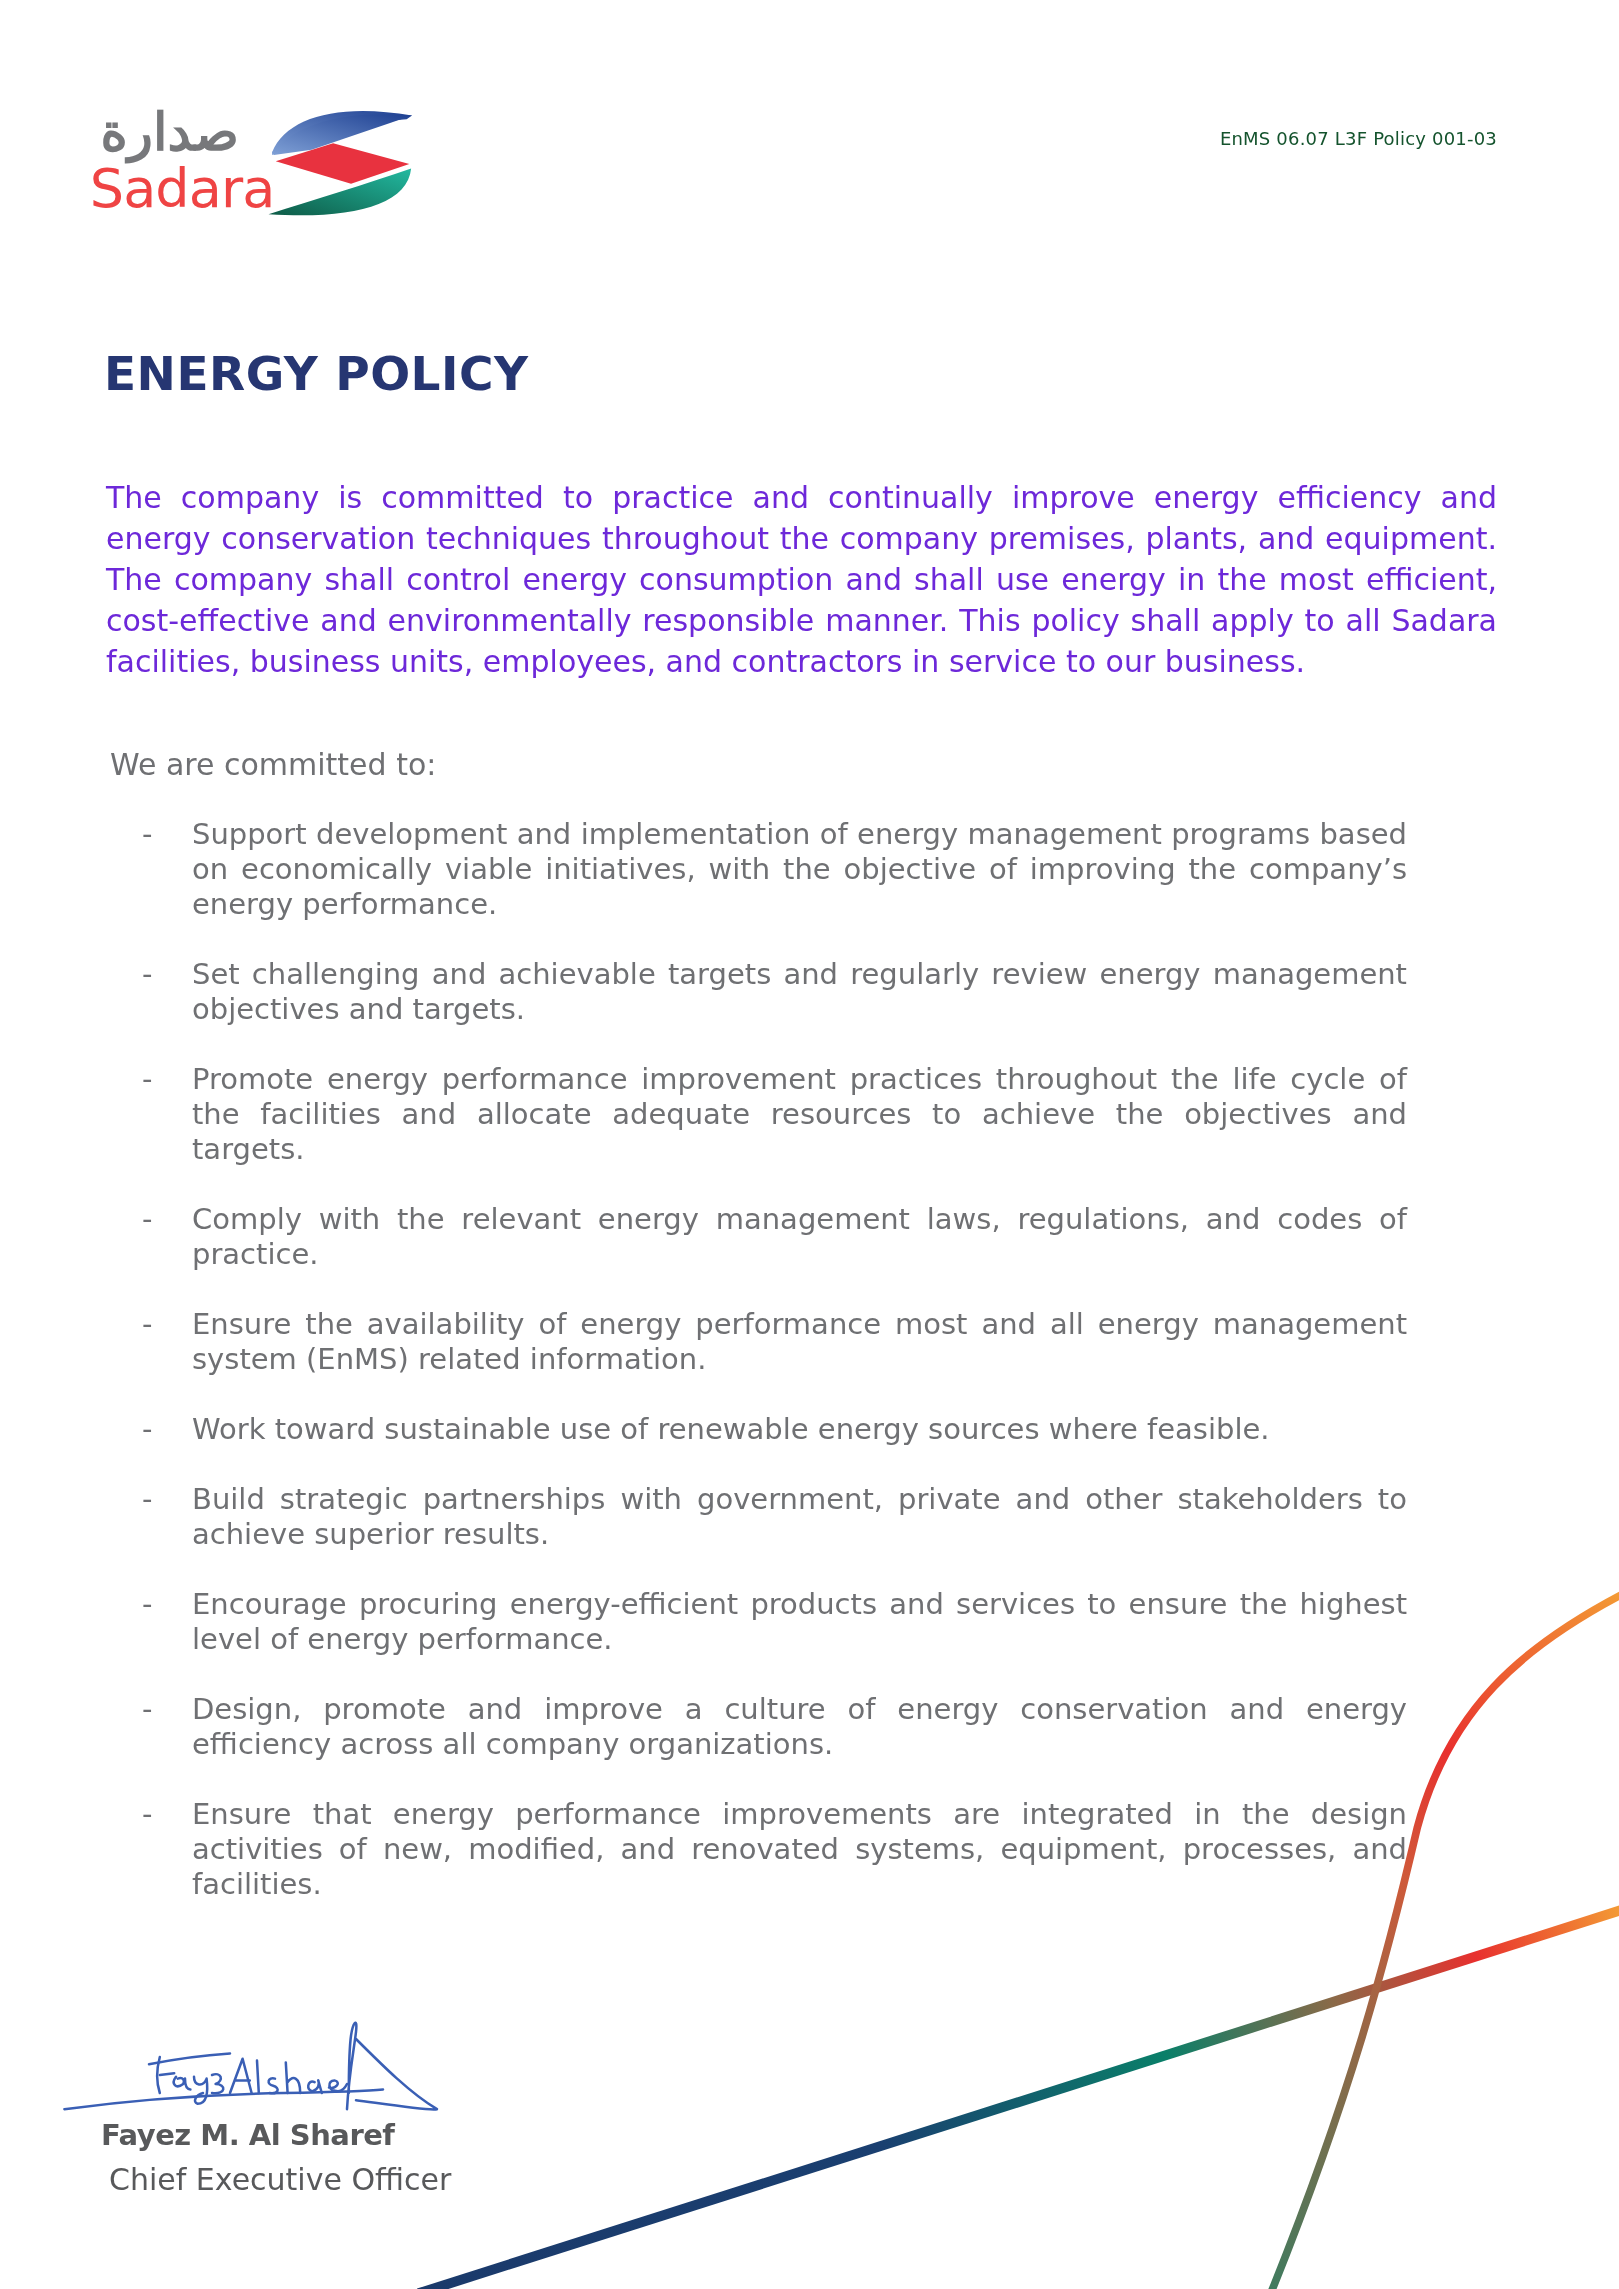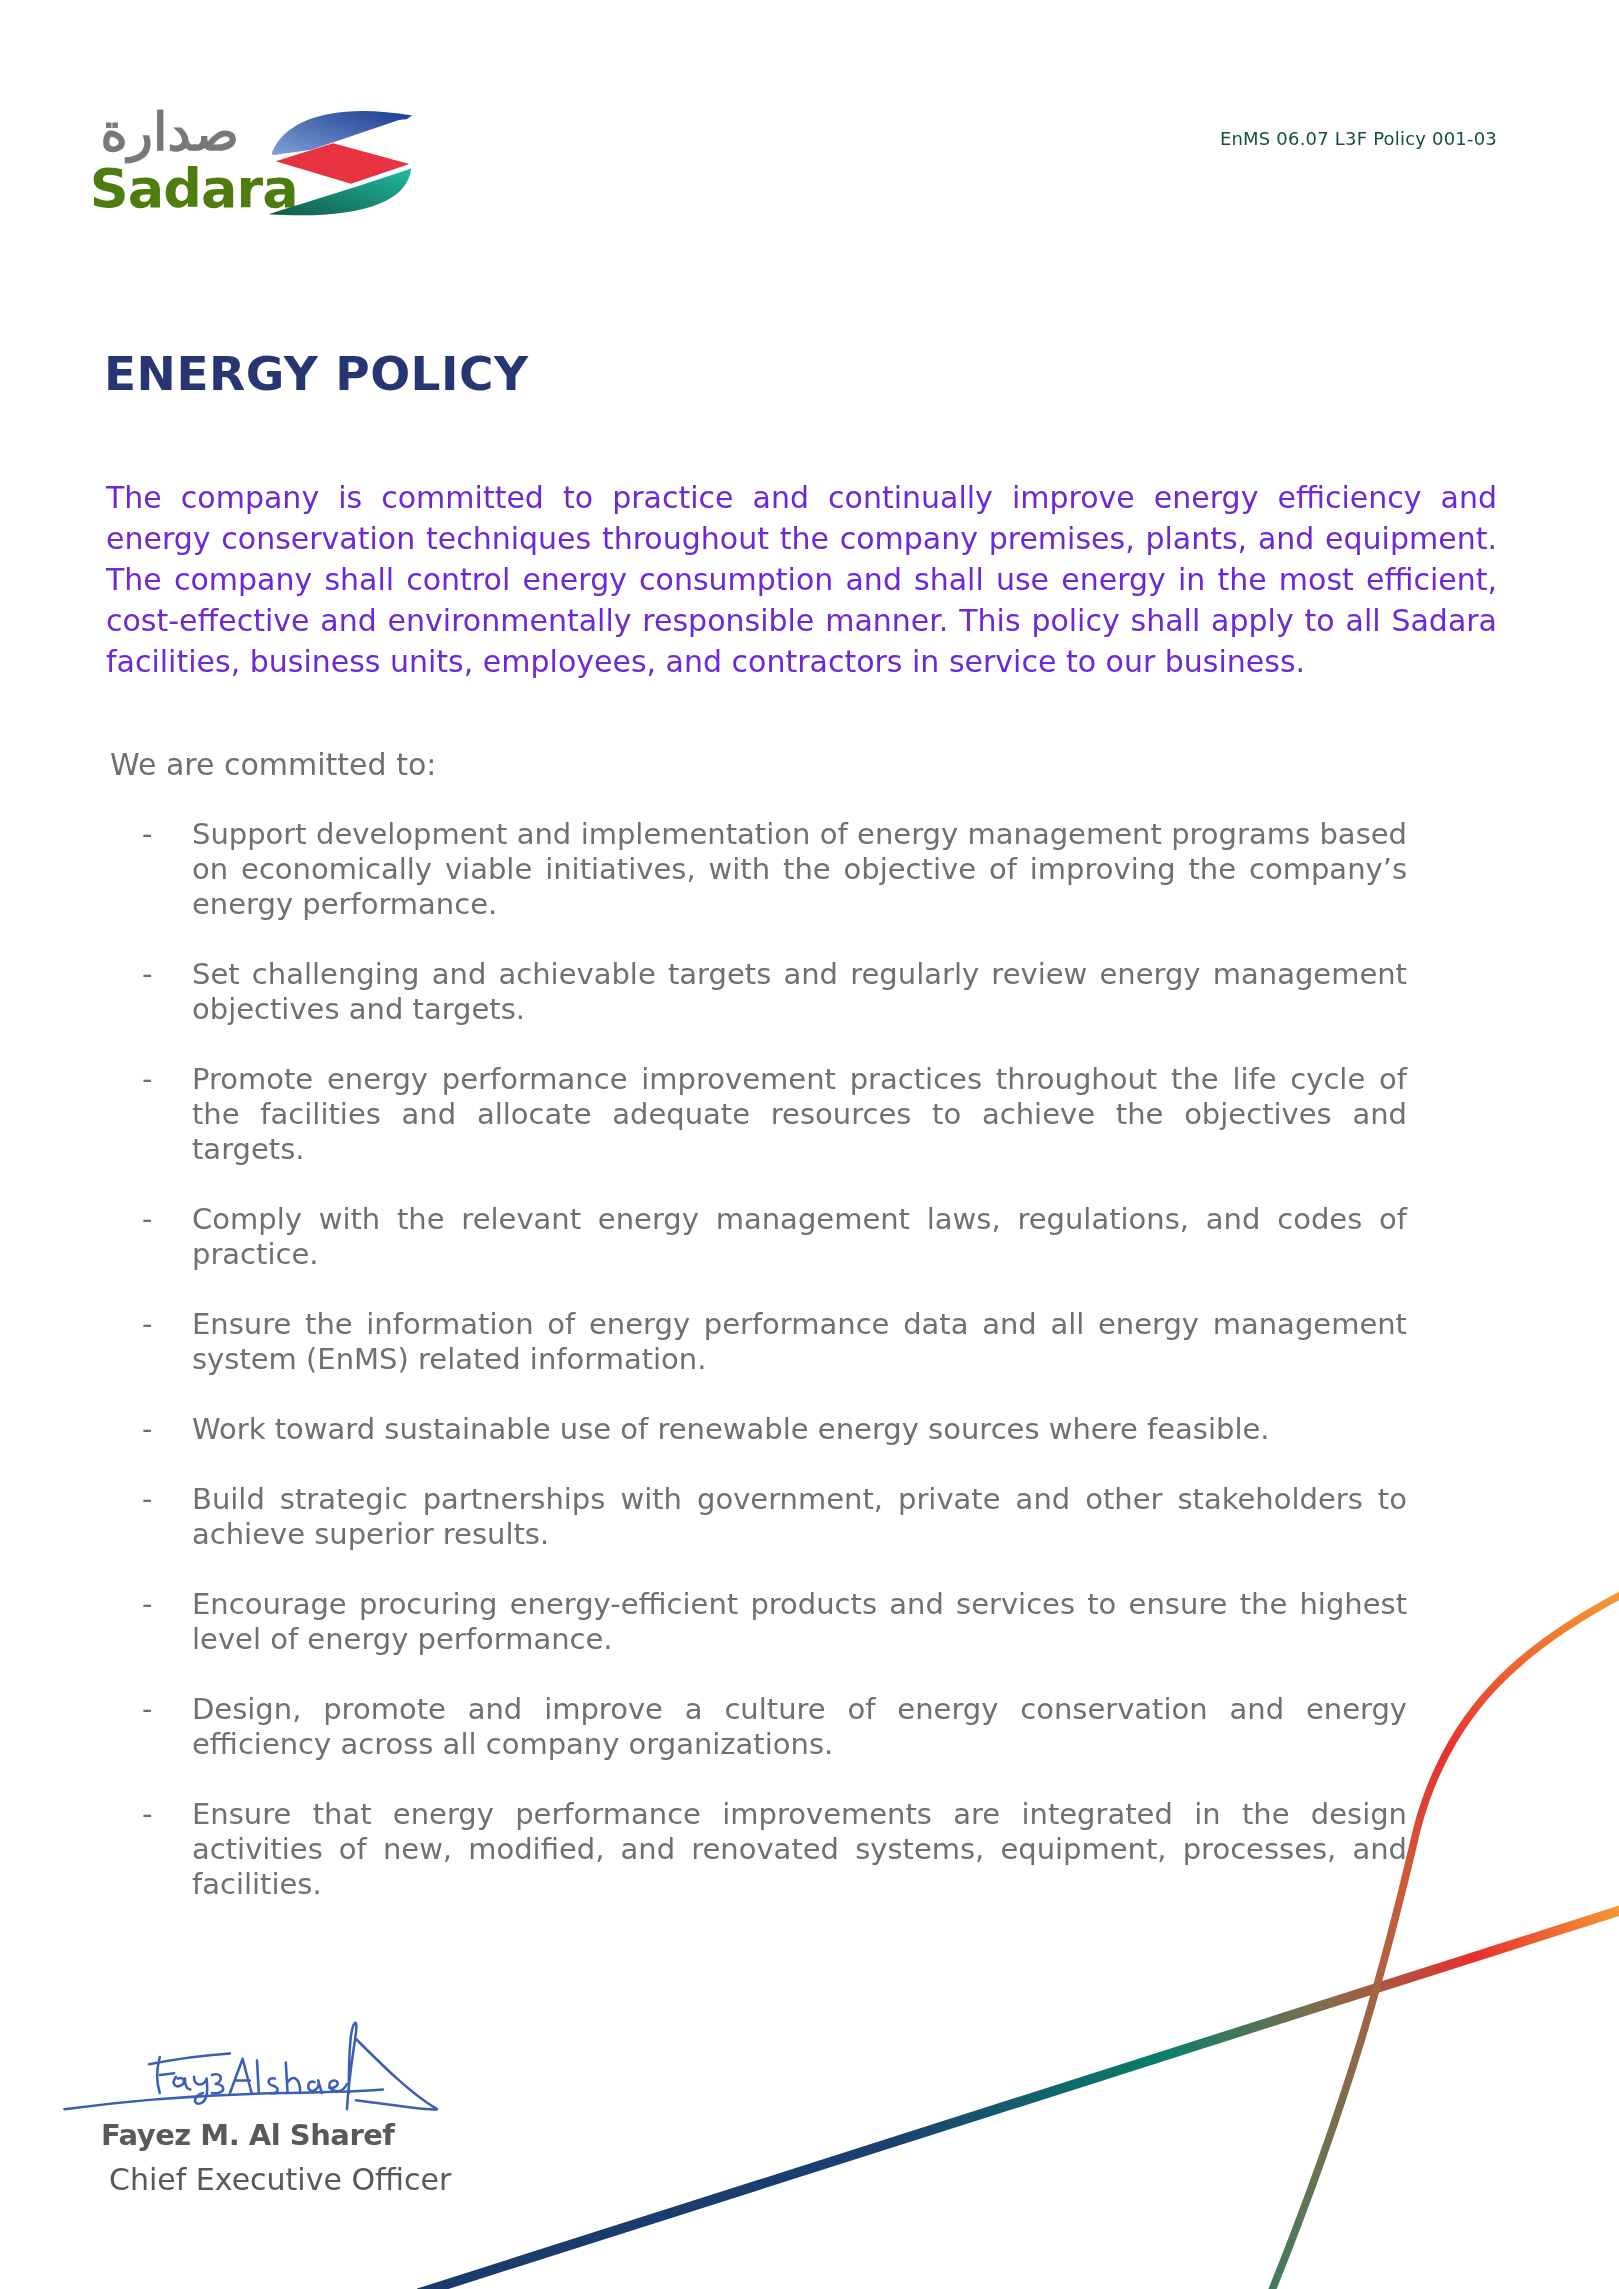--- a/index.html
+++ b/index.html
@@ -13,22 +13,22 @@
     #deco { position: absolute; left: 0; top: 0; width: 1619px; height: 2290px; pointer-events: none; }
 
     .logo { left: 88px; top: 101px; width: 342px; height: 126px; }
     .logo-ar {
       position: absolute; left: 12.6px; top: 0px;
       font-family: Liberation Sans, sans-serif; font-weight: bold; font-size: 52px;
       color: #77787b; direction: rtl; line-height: 63px;
     }
     .logo-en {
       position: absolute; left: 1.8px; top: 56px;
-      font-family: "DejaVu Sans", sans-serif; font-weight: bold; font-size: 54px;
-      color: #4d7c0f; line-height: 63px; letter-spacing: -0.9px;
+      font-family: "DejaVu Sans", sans-serif; font-weight: normal; font-size: 54px;
+      color: #ef4444; line-height: 63px; letter-spacing: -0.9px;
     }
     .logo-mark { position: absolute; left: 180px; top: 1.8px; width: 158px; height: 122px; }
 
     .doc-code {
       right: 122px; top: 128px; font-size: 18px; color: #14532d; letter-spacing: 0.2px;
       font-family: "DejaVu Sans", sans-serif; font-weight: normal;
     }
 
     .title {
       left: 104px; top: 338px; margin: 0;
@@ -134,21 +134,21 @@
   <li class="commitment">
     <span class="dash">-</span>
     <span class="text">Promote energy performance improvement practices throughout the life cycle of the facilities and allocate adequate resources to achieve the objectives and targets.</span>
   </li>
   <li class="commitment">
     <span class="dash">-</span>
     <span class="text">Comply with the relevant energy management laws, regulations, and codes of practice.</span>
   </li>
   <li class="commitment">
     <span class="dash">-</span>
-    <span class="text">Ensure the information of energy performance data and all energy management system (EnMS) related information.</span>
+    <span class="text">Ensure the availability of energy performance most and all energy management system (EnMS) related information.</span>
   </li>
   <li class="commitment">
     <span class="dash">-</span>
     <span class="text">Work toward sustainable use of renewable energy sources where feasible.</span>
   </li>
   <li class="commitment">
     <span class="dash">-</span>
     <span class="text">Build strategic partnerships with government, private and other stakeholders to achieve superior results.</span>
   </li>
   <li class="commitment">

